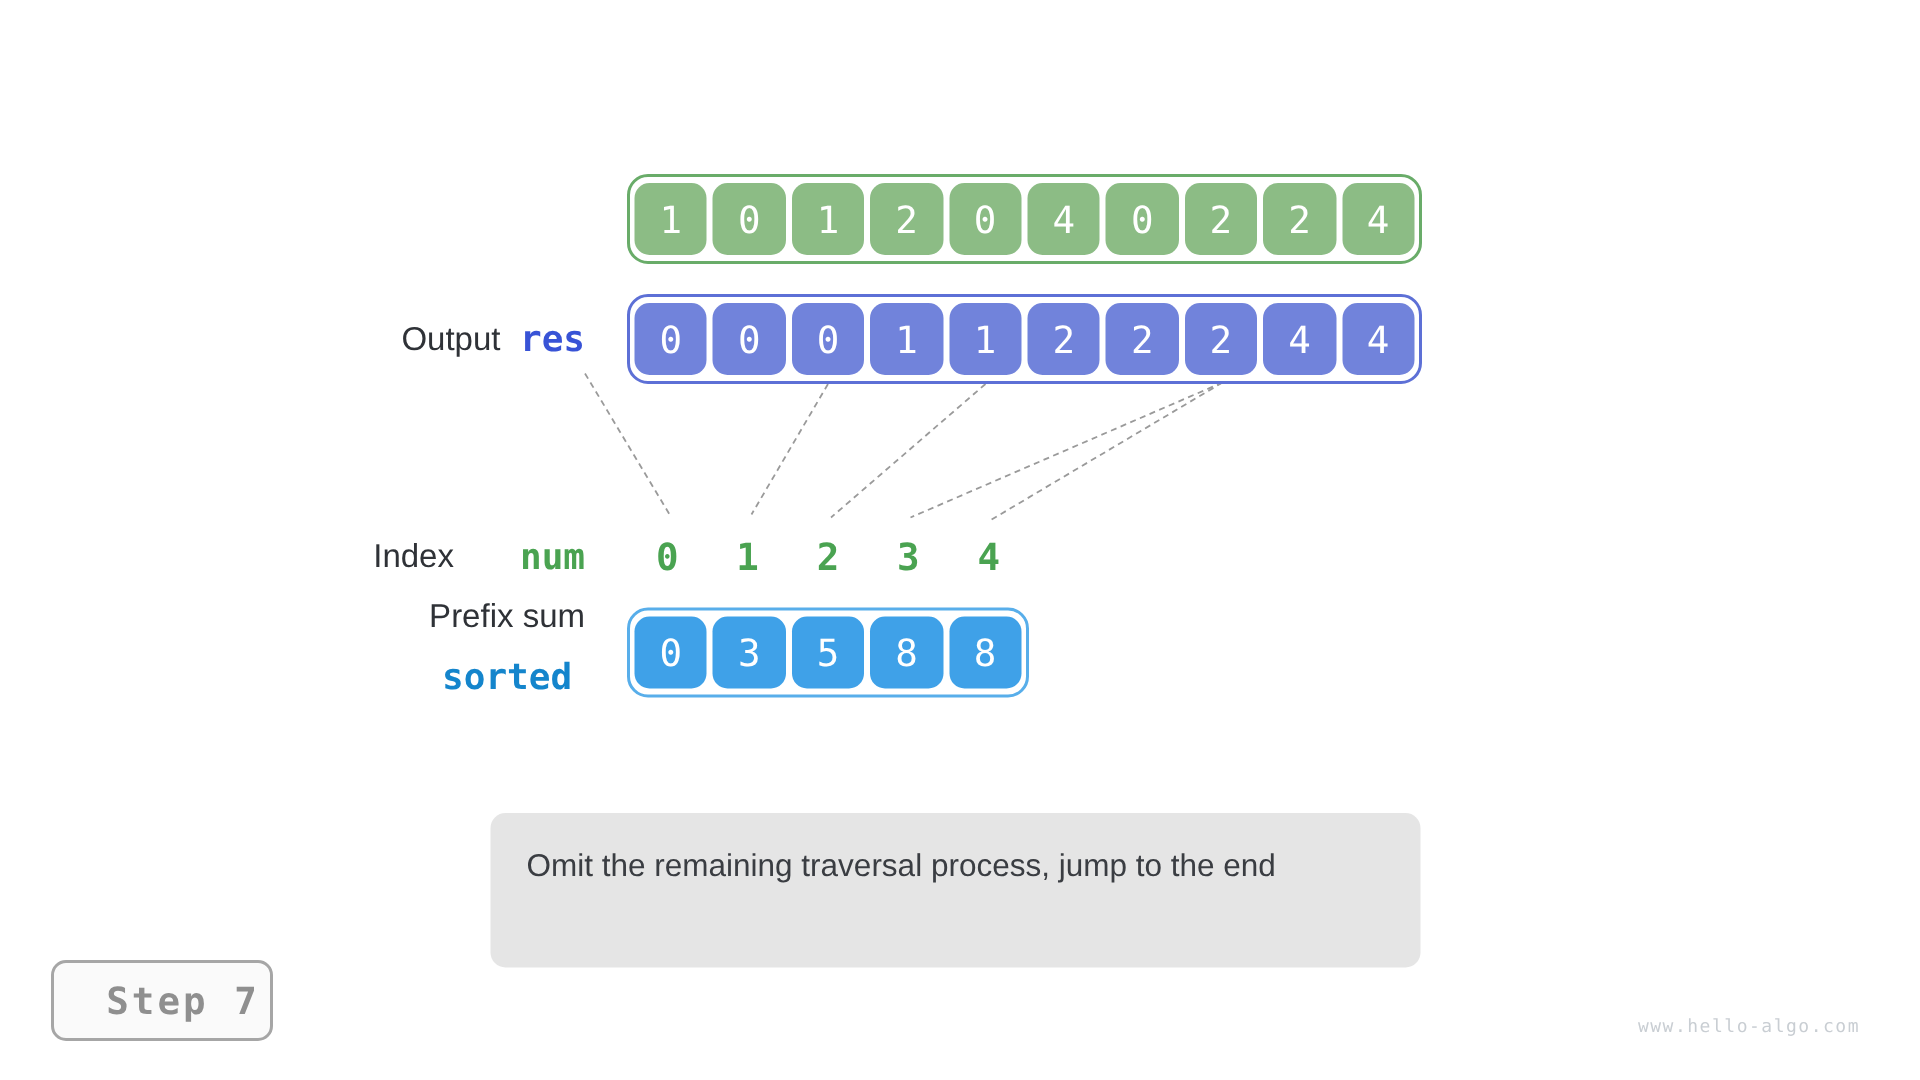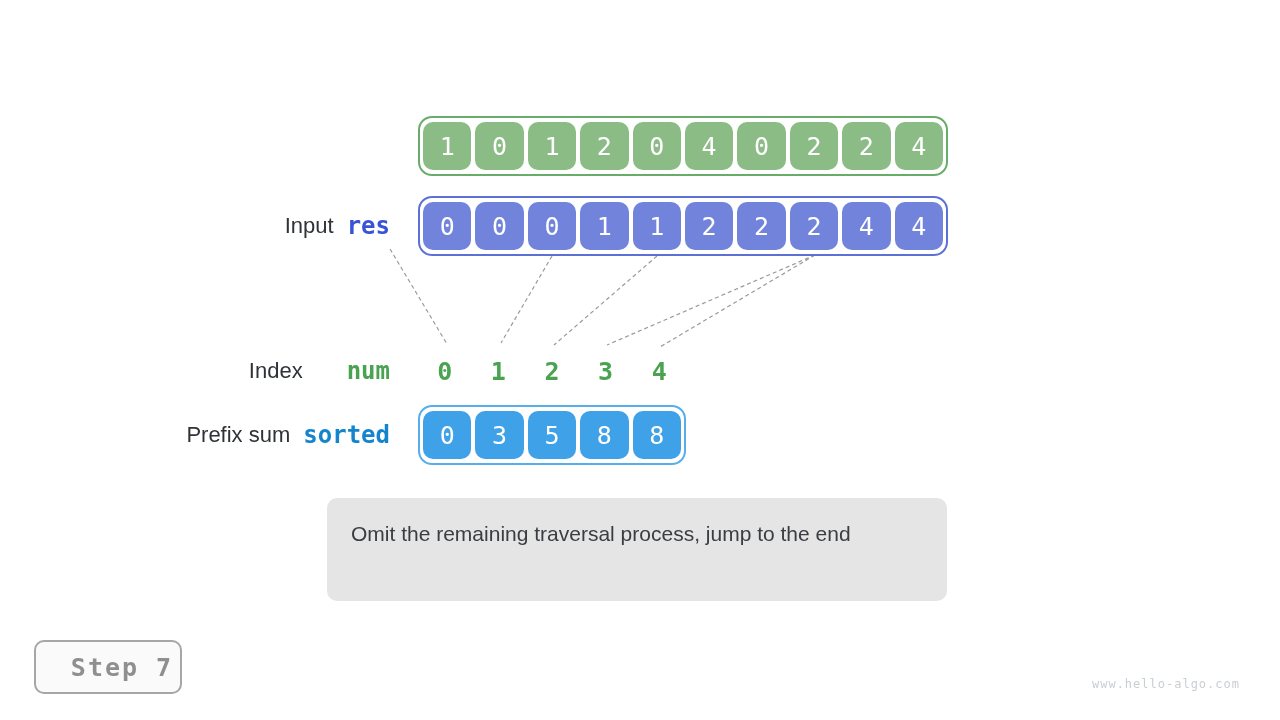--- a/index.html
+++ b/index.html
@@ -46,21 +46,21 @@
     position:absolute; left:418px; top:352px; width:268px; height:38px; display:flex;
   }
   .index-row .idx {
     flex:1; display:flex; align-items:center; justify-content:center;
     font-family:"DejaVu Sans Mono", monospace; font-weight:bold; font-size:25px;
     color:var(--green_text);
   }
 
   
   .note-box {
-    position:absolute; left:327px; top:498px; width:620px; height:103px; box-sizing:border-box;
+    position:absolute; left:327px; top:542px; width:620px; height:103px; box-sizing:border-box;
     background:var(--note_bg); border-radius:10px; padding:17px 24px;
     font-size:21px; line-height:37px; color:var(--note_text);
   }
   .note-box .code {
     font-family:"DejaVu Sans Mono", monospace; font-weight:bold; color:var(--res_text);
   }
 
   
   .step-badge {
     position:absolute; left:34px; top:640px; width:148px; height:54px; box-sizing:border-box;
@@ -97,21 +97,21 @@
     <div class="cell">2</div>
     <div class="cell">0</div>
     <div class="cell">4</div>
     <div class="cell">0</div>
     <div class="cell">2</div>
     <div class="cell">2</div>
     <div class="cell">4</div>
   </div>
 
   <div class="row-label" style="top:196px; height:60px;">
-    <span class="plain">Input</span>
+    <span class="plain">Output</span>
     <span class="mono var-blue">res</span>
   </div>
   <div class="array-box box-purple" style="top:196px;">
     <div class="cell">0</div>
     <div class="cell">0</div>
     <div class="cell">0</div>
     <div class="cell">1</div>
     <div class="cell">1</div>
     <div class="cell">2</div>
     <div class="cell">2</div>
@@ -125,21 +125,21 @@
     <span class="mono var-green">num</span>
   </div>
   <div class="index-row">
     <div class="idx">0</div>
     <div class="idx">1</div>
     <div class="idx">2</div>
     <div class="idx">3</div>
     <div class="idx">4</div>
   </div>
 
-  <div class="row-label" style="top:405px; height:60px;">
+  <div class="row-label" style="top:405px; height:60px;flex-direction:column;">
     <span class="plain">Prefix sum</span>
     <span class="mono var-cyan">sorted</span>
   </div>
   <div class="array-box box-cyan" style="top:405px;">
     <div class="cell">0</div>
     <div class="cell">3</div>
     <div class="cell">5</div>
     <div class="cell">8</div>
     <div class="cell">8</div>
   </div>

